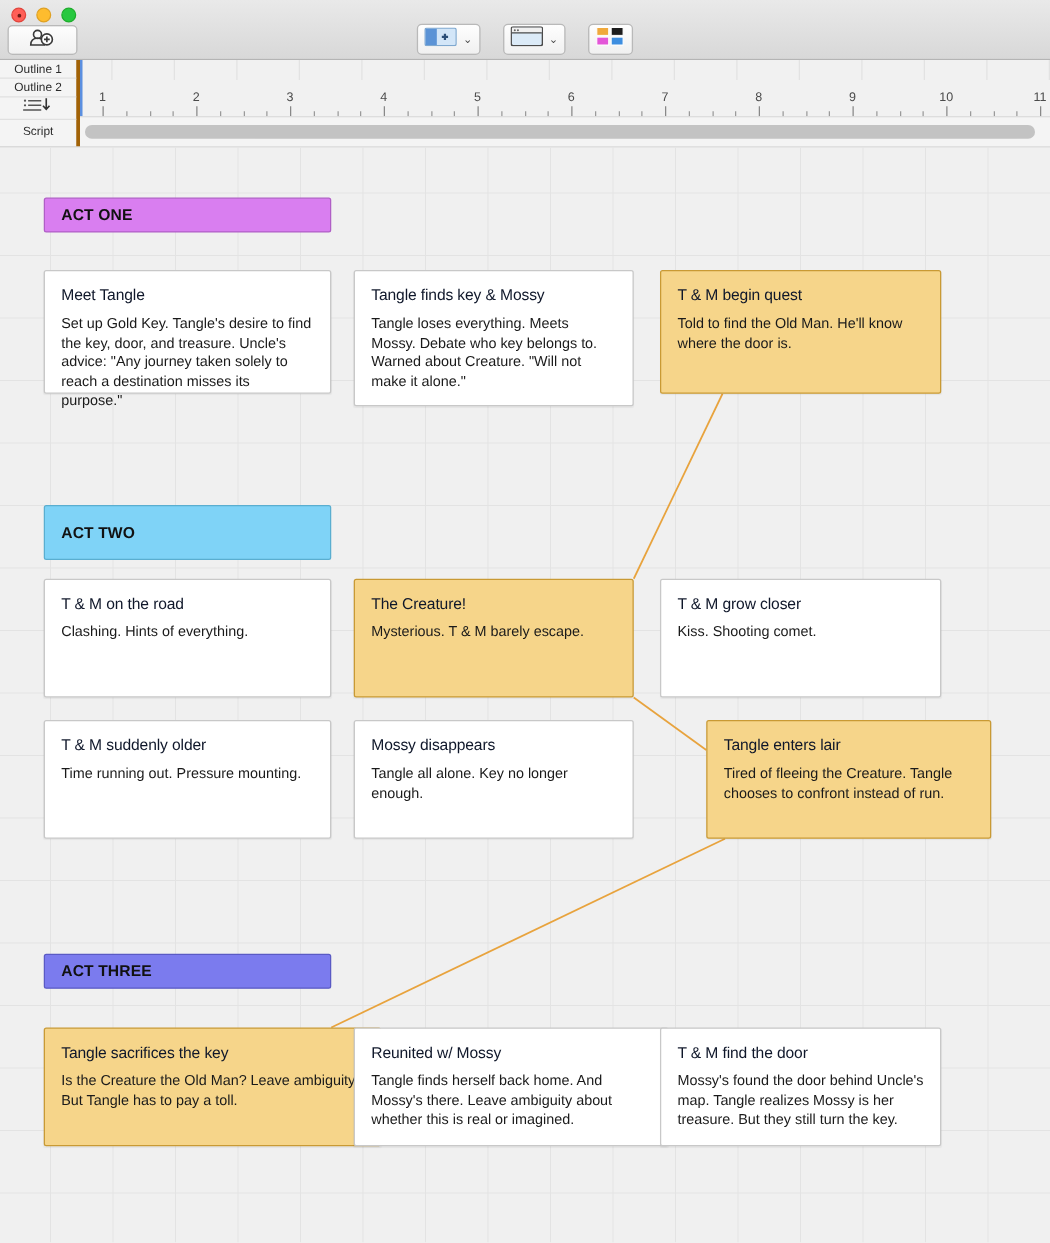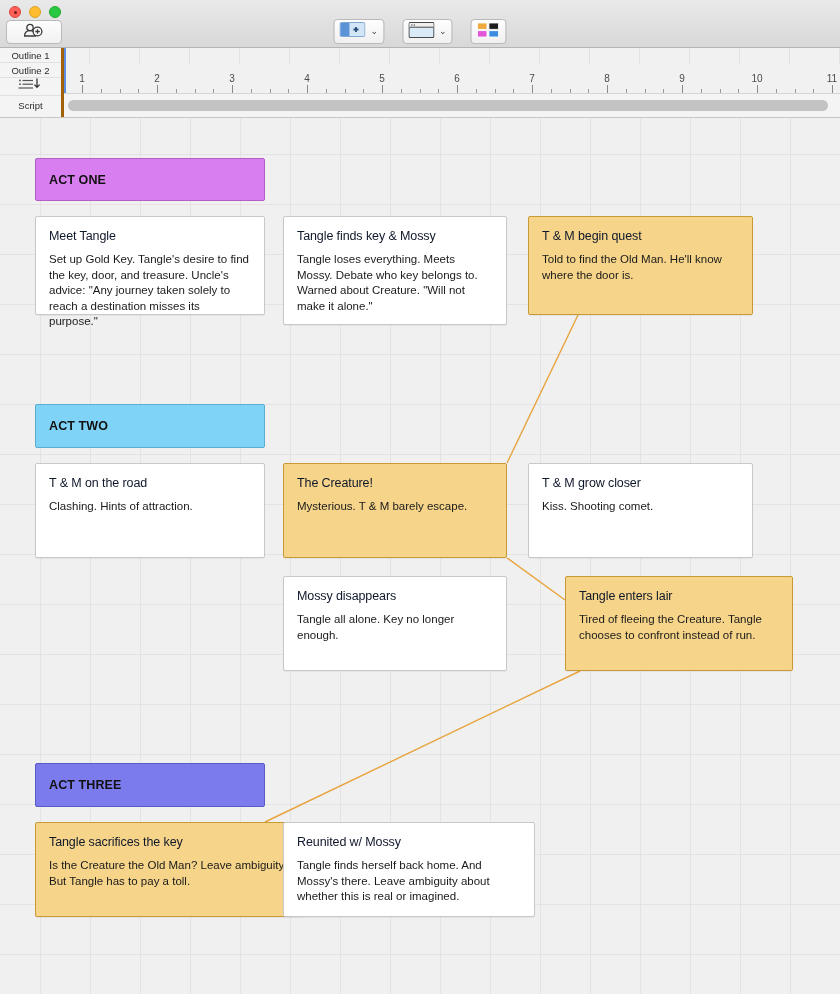--- a/index.html
+++ b/index.html
@@ -420,64 +420,72 @@
       </div>
     </div>
   </div>
 
   <div class="canvas" id="canvas">
     <svg class="connectors" id="connectors">
         <line x1="578" y1="197" x2="507" y2="345" stroke="#e8a33d" stroke-width="1.4"></line>
         <line x1="507" y1="440" x2="565" y2="482" stroke="#e8a33d" stroke-width="1.4"></line>
         <line x1="580" y1="553" x2="265" y2="704" stroke="#e8a33d" stroke-width="1.4"></line>
       </svg>
-  <div class="actbar one" style="left: 35px; top: 40px; width: 230px; height: 43px; background: rgb(217, 126, 240);">
+  <div class="actbar one" style="left: 35px; top: 40px; width: 230px; height: 28px; background: rgb(217, 126, 240);">
         <span>ACT ONE</span>
       </div>
       <div class="actbar two" style="left: 35px; top: 286px; width: 230px; height: 44px; background: rgb(127, 211, 247);">
         <span>ACT TWO</span>
       </div>
-      <div class="actbar three" style="left: 35px; top: 645px; width: 230px; height: 44px; background: rgb(123, 123, 238);">
+      <div class="actbar three" style="left: 35px; top: 645px; width: 230px; height: 28px; background: rgb(123, 123, 238);">
         <span>ACT THREE</span>
       </div>
       <div class="card" style="left: 35px; top: 98px; width: 230px; height: 99px;">
         <div class="ctitle">Meet Tangle</div>
         <div class="cbody">Set up Gold Key. Tangle's desire to find the key, door, and treasure. Uncle's advice: "Any journey taken solely to reach a destination misses its purpose."</div>
       </div>
       <div class="card" style="left: 283px; top: 98px; width: 224px; height: 109px;">
         <div class="ctitle">Tangle finds key &amp; Mossy</div>
         <div class="cbody">Tangle loses everything. Meets Mossy. Debate who key belongs to. Warned about Creature. "Will not make it alone."</div>
       </div>
       <div class="card selected" style="left: 528px; top: 98px; width: 225px; height: 99px;">
         <div class="ctitle">T &amp; M begin quest</div>
         <div class="cbody">Told to find the Old Man. He'll know where the door is.</div>
       </div>
       <div class="card" style="left: 35px; top: 345px; width: 230px; height: 95px;">
         <div class="ctitle">T &amp; M on the road</div>
-        <div class="cbody">Clashing. Hints of attraction.</div>
+        <div class="cbody">Clashing. Hints of everything.</div>
       </div>
       <div class="card selected" style="left: 283px; top: 345px; width: 224px; height: 95px;">
         <div class="ctitle">The Creature!</div>
         <div class="cbody">Mysterious. T &amp; M barely escape.</div>
       </div>
       <div class="card" style="left: 528px; top: 345px; width: 225px; height: 95px;">
         <div class="ctitle">T &amp; M grow closer</div>
         <div class="cbody">Kiss. Shooting comet.</div>
       </div>
+      <div class="card" style="left: 35px; top: 458px; width: 230px; height: 95px;">
+        <div class="ctitle">T &amp; M suddenly older</div>
+        <div class="cbody">Time running out. Pressure mounting.</div>
+      </div>
       <div class="card" style="left: 283px; top: 458px; width: 224px; height: 95px;">
         <div class="ctitle">Mossy disappears</div>
         <div class="cbody">Tangle all alone. Key no longer enough.</div>
       </div>
       <div class="card selected" style="left: 565px; top: 458px; width: 228px; height: 95px;">
         <div class="ctitle">Tangle enters lair</div>
         <div class="cbody">Tired of fleeing the Creature. Tangle chooses to confront instead of run.</div>
       </div>
       <div class="card selected" style="left: 35px; top: 704px; width: 270px; height: 95px;">
         <div class="ctitle">Tangle sacrifices the key</div>
         <div class="cbody">Is the Creature the Old Man? Leave ambiguity. But Tangle has to pay a toll.</div>
       </div>
       <div class="card" style="left: 283px; top: 704px; width: 252px; height: 95px;">
         <div class="ctitle">Reunited w/ Mossy</div>
         <div class="cbody">Tangle finds herself back home. And Mossy's there. Leave ambiguity about whether this is real or imagined.</div>
       </div>
+      <div class="card" style="left: 528px; top: 704px; width: 225px; height: 95px;">
+        <div class="ctitle">T &amp; M find the door</div>
+        <div class="cbody">Mossy's found the door behind Uncle's map. Tangle realizes Mossy is her treasure. But they still turn the key.</div>
+      </div>
     </div>
 
 </div>
 
 </body></html>

